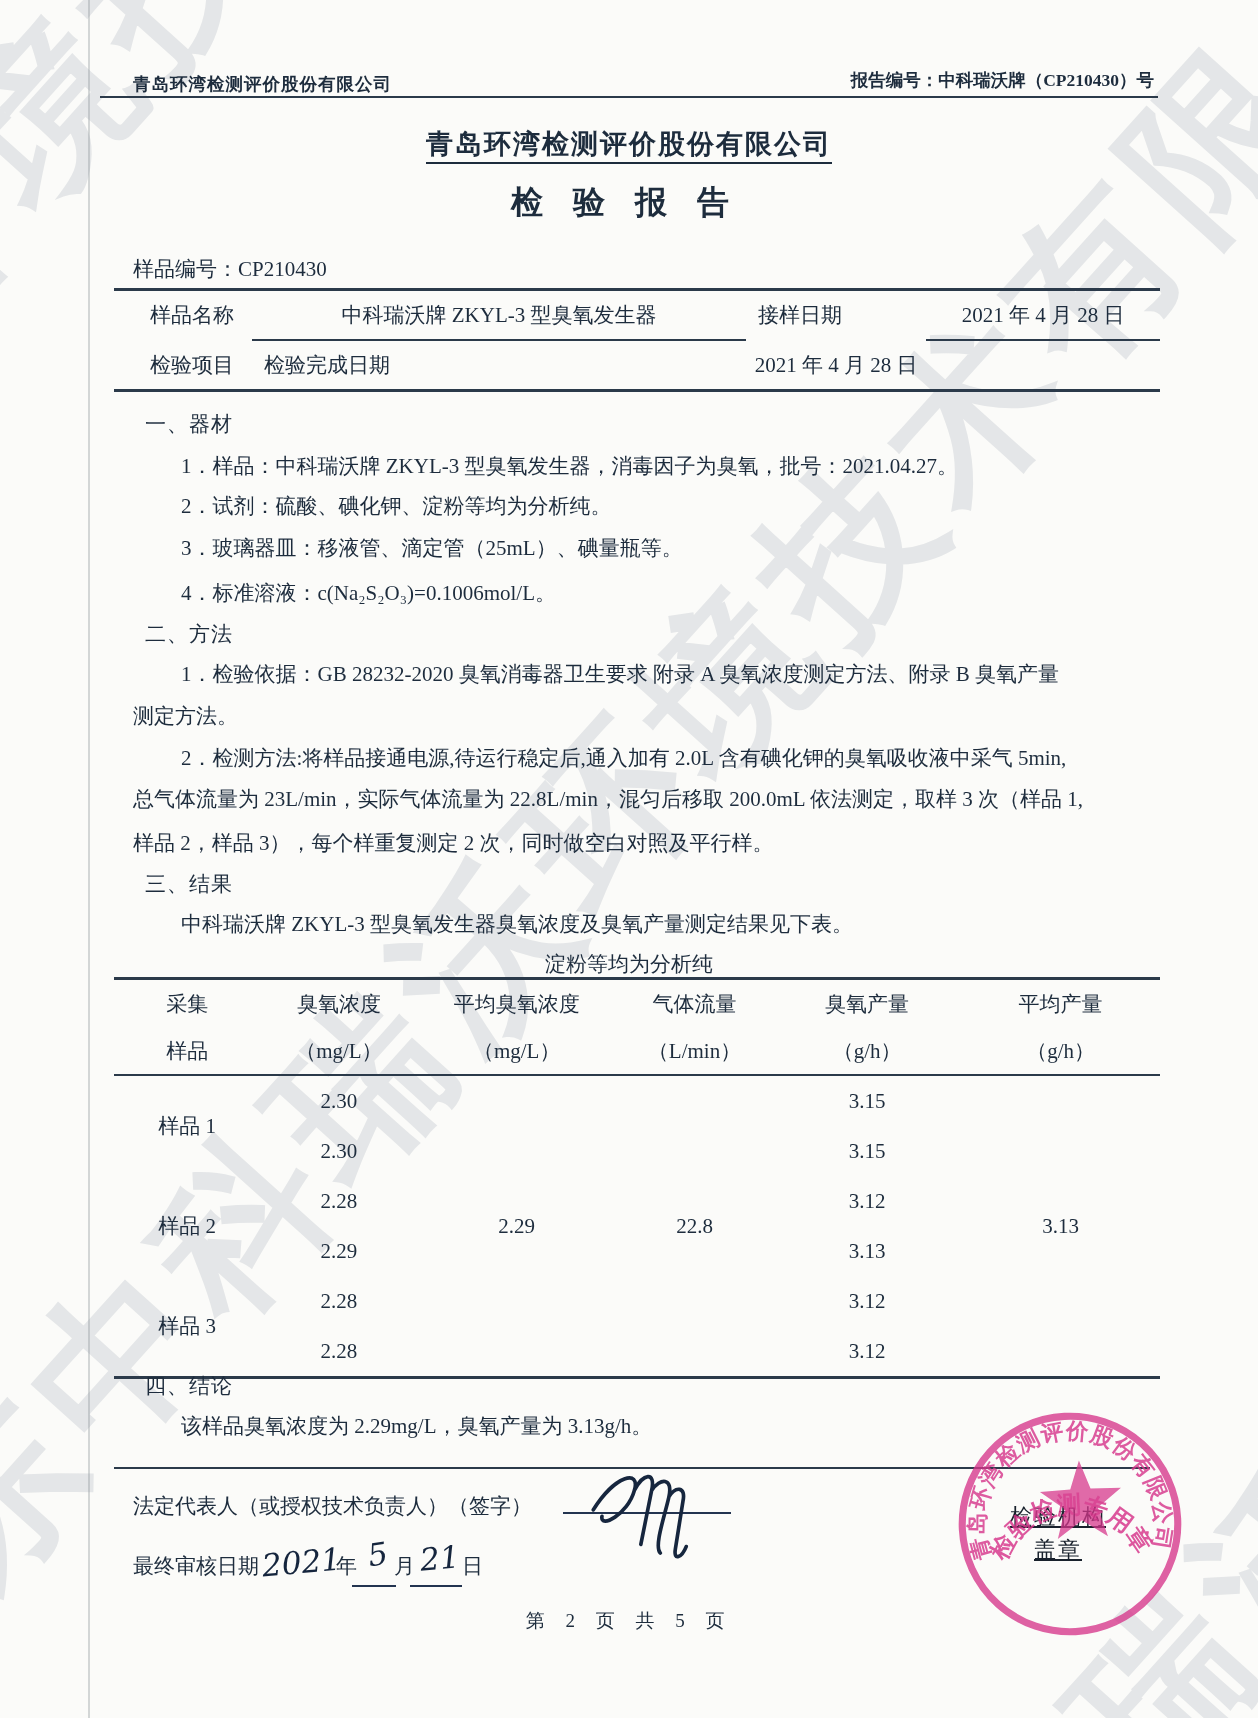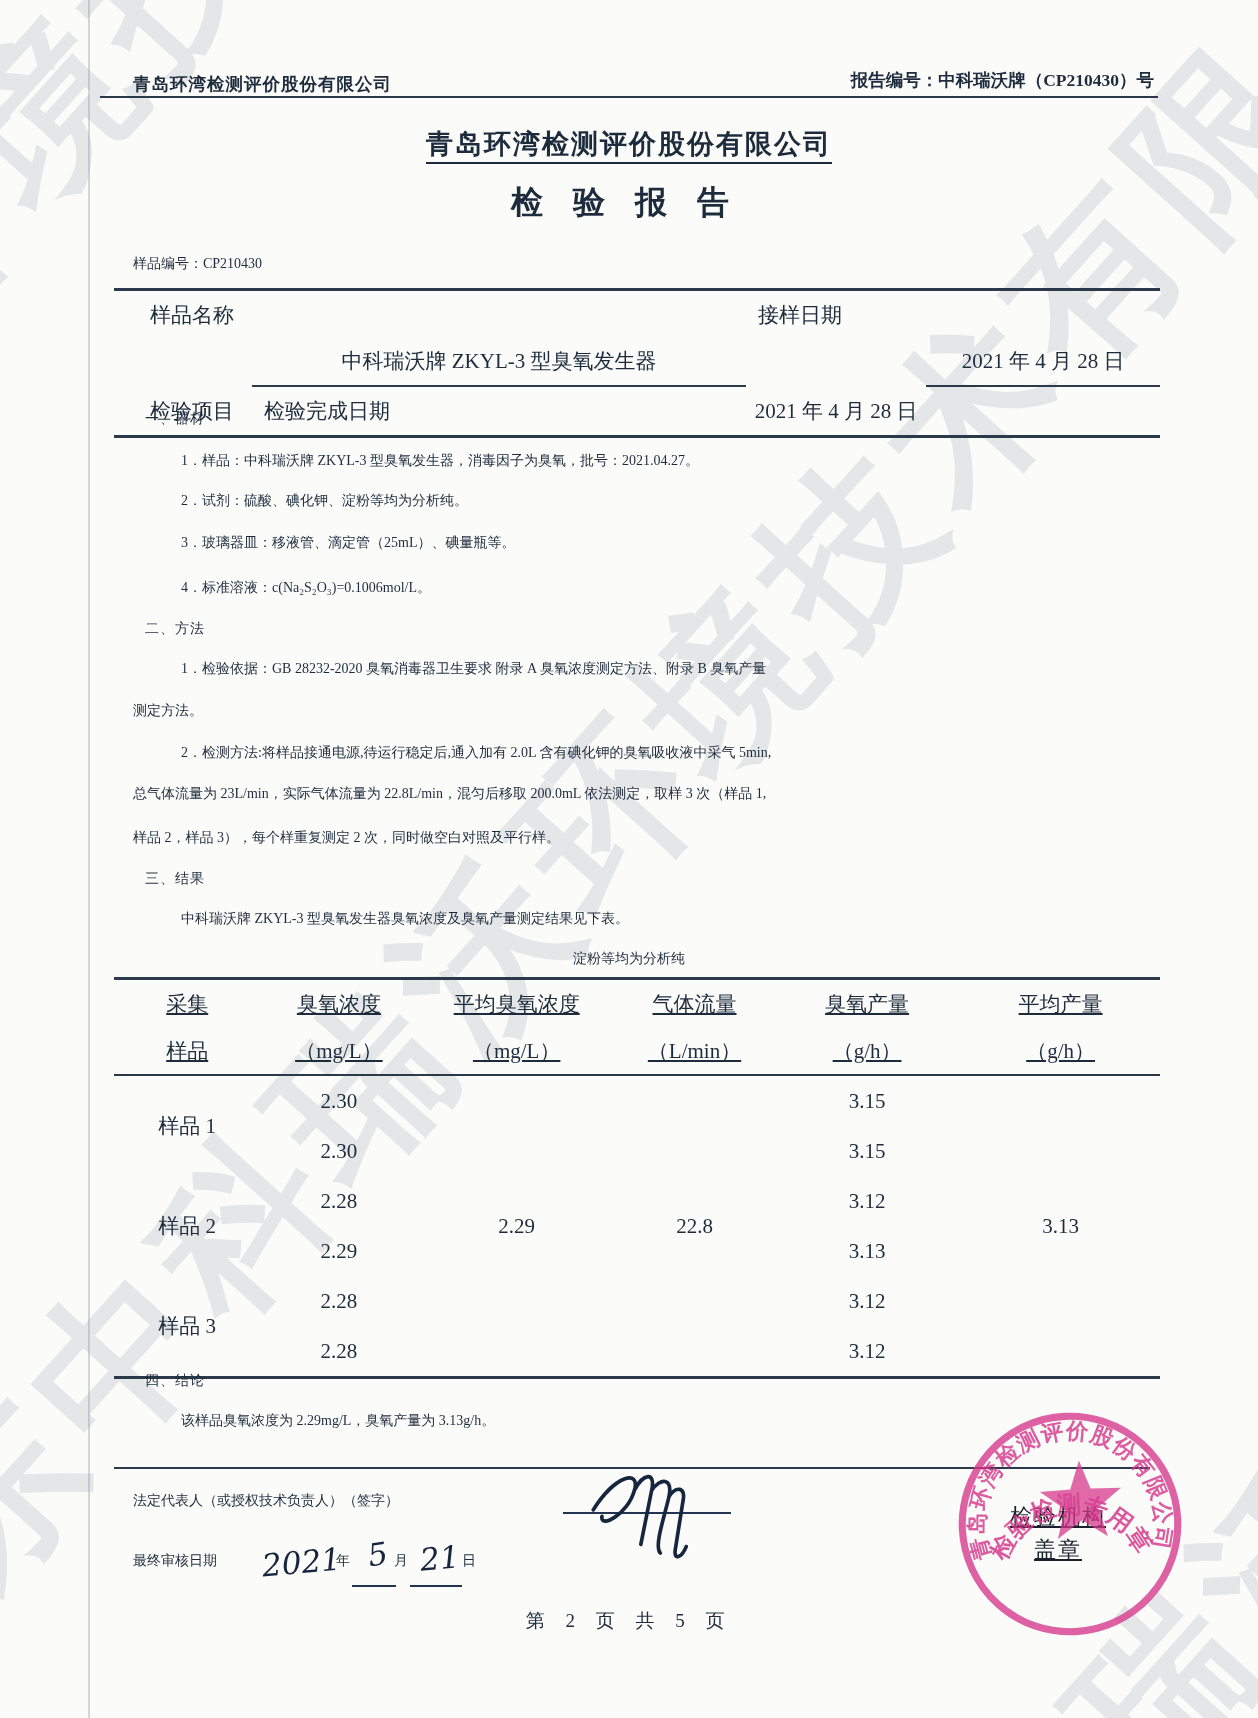--- a/index.html
+++ b/index.html
@@ -26,40 +26,40 @@
 
   .hdr-left  { position:absolute; left:133px; top:72px; font-size:17.5px; font-weight:bold; letter-spacing:1px; z-index:1; }
   .hdr-right { position:absolute; right:104px; top:68px; font-size:17.5px; font-weight:bold; border-bottom:2px solid #2b3a4a; padding-bottom:4px; z-index:1; }
   .hdr-rule  { position:absolute; left:100px; top:96px; width:1058px; height:2px; background:#2b3a4a; z-index:1; }
 
   .title1 { position:absolute; left:0; right:0; top:126px; text-align:center; z-index:1; }
   .title1 span { font-size:27px; font-weight:bold; letter-spacing:2px; border-bottom:2px solid #1d2c3d; padding-bottom:3px; }
   .title2 { position:absolute; left:0; right:0; top:181px; text-align:center; font-size:32px; font-weight:bold;
             letter-spacing:30px; padding-left:12px; z-index:1; }
 
-  .line { position:absolute; left:133px; font-size:14px; white-space:nowrap; z-index:1; }
+  .line { position:absolute; left:133px; font-size:21px; white-space:nowrap; z-index:1; }
   .line.h   { left:145px; letter-spacing:1px; }
   .line.ind { left:181px; }
   .line.ctr { left:0; right:0; text-align:center; }
 
   
   .info { position:absolute; left:114px; top:288px; width:1046px; z-index:1;
           border-top:3px solid #2b3a4a; border-bottom:3px solid #2b3a4a; font-size:21px; }
   .info .row { display:grid; grid-template-columns:138px 494px 180px 234px; }
   .info .cell { height:48px; line-height:48px; }
   .info .lab  { padding-left:36px; }
   .info .lab2 { padding-left:12px; }
   .info .val  { text-align:center; }
-  .info .row1 .u { border-bottom:2px solid #2b3a4a;margin-top:46px; }
+  .info .row1 .u { border-bottom:2px solid #2b3a4a; }
 
   
   .results { position:absolute; left:114px; top:977px; width:1046px; z-index:1;
              border-collapse:collapse; font-size:21px; text-align:center;
              border-top:3px solid #2b3a4a; border-bottom:3px solid #2b3a4a; }
-  .results th { font-weight:normal; height:45px;text-decoration:underline; }
+  .results th { font-weight:normal; height:45px; }
   .results thead tr.h2 th { border-bottom:2px solid #2b3a4a; }
   .results td { height:48px; }
 
   .rule2 { position:absolute; left:114px; top:1467px; width:1036px; height:2px; background:#2b3a4a; z-index:1; }
   .sig-underline { position:absolute; left:563px; top:1512px; width:168px; height:2px; background:#233450; z-index:1; }
   .sig { position:absolute; left:578px; top:1458px; z-index:2; }
 
   .hw { position:absolute; font-size:31px; font-style:italic; color:#15253d;
         font-family:"DejaVu Serif","Liberation Serif",serif; z-index:2; }
   .hw-year  { left:262px; top:1544px; transform:rotate(-5deg); }

